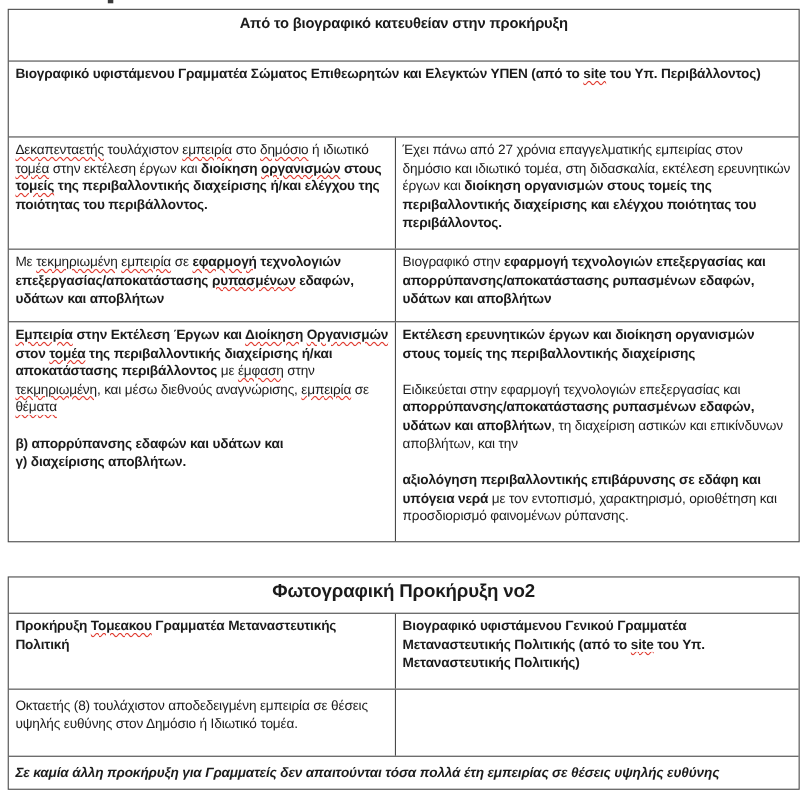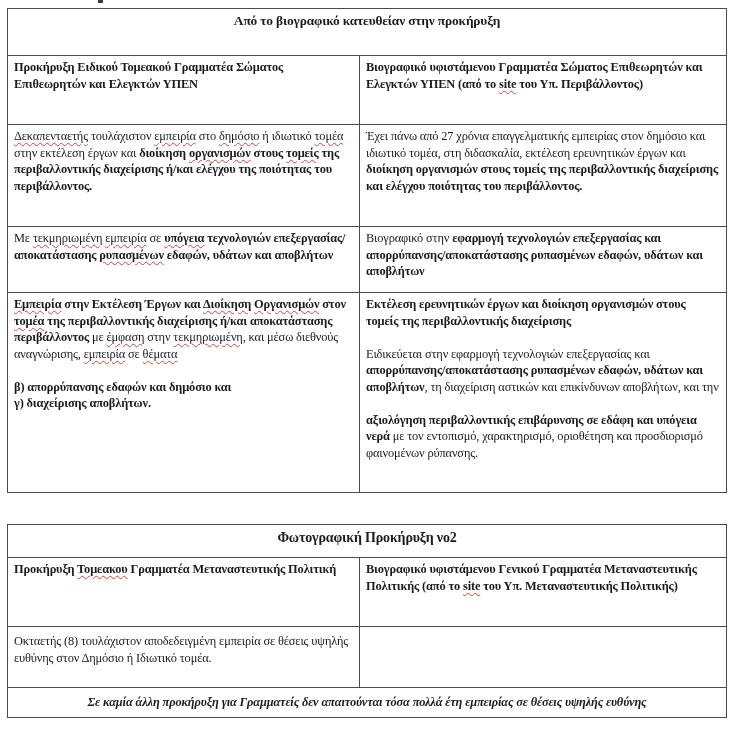--- a/index.html
+++ b/index.html
@@ -27,35 +27,34 @@
     background:#ffffff;
   }
   .tbl1{top:8px;}
   .tbl2{top:524px;}
   .row{display:flex;border-top:1px solid var(--border);}
   .row:first-child{border-top:none;}
   .cell{
     overflow:hidden;
     padding:3px 6px 2px 6px;
     line-height:16.5px;
-    font-family:Liberation Serif, serif;
   }
   .cell.left{width:352px;border-right:1px solid var(--border);}
   .cell.right{flex:1;}
   .cell.full{width:100%;}
   .title-cell{
     font-weight:bold;
     text-align:center;
     font-size:13.4px;
     padding-top:4px;
   }
   .footnote-cell{
     font-weight:bold;
     font-style:italic;
-    text-align:center;
+    text-align:left;
     font-size:12.4px;
     padding-top:6px;
   }
   .para{min-height:16.5px;}
   .para.empty{height:16.5px;}
   .b{font-weight:bold;}
   .sp{
     text-decoration-line:underline;
     text-decoration-style:wavy;
     text-decoration-color:var(--sq);
@@ -68,63 +67,60 @@
 
 <div class="page">
 
   <div class="crop-artifact"></div>
 
   <div class="tbl tbl1">
     <div class="row" style="height:46px">
       <div class="cell full title-cell">Από το βιογραφικό κατευθείαν στην προκήρυξη</div>
     </div>
     <div class="row" style="height:69px">
-      <div class="cell left">
-          <div class="para"><span class="b">Προκήρυξη Ειδικού Τομεακού Γραμματέα Σώματος Επιθεωρητών και Ελεγκτών ΥΠΕΝ</span></div>
-        </div>
       <div class="cell right">
           <div class="para"><span class="b">Βιογραφικό υφιστάμενου Γραμματέα Σώματος Επιθεωρητών και Ελεγκτών ΥΠΕΝ (από το </span><span class="b sp">site</span><span class="b"> του Υπ. Περιβάλλοντος)</span></div>
         </div>
     </div>
     <div class="row" style="height:102px">
       <div class="cell left">
           <div class="para"><span class="sp">Δεκαπενταετής</span><span> τουλάχιστον </span><span class="sp">εμπειρία</span><span> στο </span><span class="sp">δημόσιο</span><span> ή ιδιωτικό </span><span class="sp">τομέα</span><span> στην εκτέλεση έργων και </span><span class="b">διοίκηση </span><span class="b sp">οργανισμών</span><span class="b"> στους </span><span class="b sp">τομείς</span><span class="b"> της περιβαλλοντικής διαχείρισης ή/και ελέγχου της ποιότητας του περιβάλλοντος.</span></div>
         </div>
       <div class="cell right">
           <div class="para"><span>Έχει πάνω από 27 χρόνια επαγγελματικής εμπειρίας στον δημόσιο και ιδιωτικό τομέα, στη διδασκαλία, εκτέλεση ερευνητικών έργων και </span><span class="b">διοίκηση οργανισμών στους τομείς της περιβαλλοντικής διαχείρισης και ελέγχου ποιότητας του περιβάλλοντος.</span></div>
         </div>
     </div>
     <div class="row" style="height:66px">
       <div class="cell left">
-          <div class="para"><span>Με </span><span class="sp">τεκμηριωμένη</span><span> </span><span class="sp">εμπειρία</span><span> σε </span><span class="b sp">υπόγεια</span><span class="b"> τεχνολογιών επεξεργασίας/αποκατάστασης </span><span class="b sp">ρυπασμένων</span><span class="b"> εδαφών, υδάτων και αποβλήτων</span></div>
+          <div class="para"><span>Με </span><span class="sp">τεκμηριωμένη</span><span> </span><span class="sp">εμπειρία</span><span> σε </span><span class="b sp">εφαρμογή</span><span class="b"> τεχνολογιών επεξεργασίας/αποκατάστασης </span><span class="b sp">ρυπασμένων</span><span class="b"> εδαφών, υδάτων και αποβλήτων</span></div>
         </div>
       <div class="cell right">
           <div class="para"><span>Βιογραφικό στην </span><span class="b">εφαρμογή τεχνολογιών επεξεργασίας και απορρύπανσης/αποκατάστασης ρυπασμένων εδαφών, υδάτων και αποβλήτων</span></div>
         </div>
     </div>
     <div class="row" style="height:200px">
       <div class="cell left">
           <div class="para"><span class="b sp">Εμπειρία</span><span class="b"> στην Εκτέλεση Έργων και </span><span class="b sp">Διοίκηση</span><span class="b"> </span><span class="b sp">Οργανισμών</span><span class="b"> στον </span><span class="b sp">τομέα</span><span class="b"> της περιβαλλοντικής διαχείρισης ή/και αποκατάστασης περιβάλλοντος</span><span> με </span><span class="sp">έμφαση</span><span> στην </span><span class="sp">τεκμηριωμένη</span><span>, και μέσω διεθνούς αναγνώρισης, </span><span class="sp">εμπειρία</span><span> σε </span><span class="sp">θέματα</span></div>
           <div class="para empty"></div>
-          <div class="para"><span class="b">β) απορρύπανσης εδαφών και δημόσιο και</span></div>
+          <div class="para"><span class="b">β) απορρύπανσης εδαφών και υδάτων και</span></div>
           <div class="para"><span class="b">γ) διαχείρισης αποβλήτων.</span></div>
         </div>
       <div class="cell right">
           <div class="para"><span class="b">Εκτέλεση ερευνητικών έργων και διοίκηση οργανισμών στους τομείς της περιβαλλοντικής διαχείρισης</span></div>
           <div class="para empty"></div>
           <div class="para"><span>Ειδικεύεται στην εφαρμογή τεχνολογιών επεξεργασίας και </span><span class="b">απορρύπανσης/αποκατάστασης ρυπασμένων εδαφών, υδάτων και αποβλήτων</span><span>, τη διαχείριση αστικών και επικίνδυνων αποβλήτων, και την</span></div>
           <div class="para empty"></div>
           <div class="para"><span class="b">αξιολόγηση περιβαλλοντικής επιβάρυνσης σε εδάφη και υπόγεια νερά</span><span> με τον εντοπισμό, χαρακτηρισμό, οριοθέτηση και προσδιορισμό φαινομένων ρύπανσης.</span></div>
         </div>
     </div>
   </div>
 
   <div class="tbl tbl2">
     <div class="row" style="height:32px">
-      <div class="cell full title-cell" style="font-size:14px;padding-top:5px">Φωτογραφική Προκήρυξη νο2</div>
+      <div class="cell full title-cell" style="font-size:17px;padding-top:5px">Φωτογραφική Προκήρυξη νο2</div>
     </div>
     <div class="row" style="height:69px">
       <div class="cell left">
           <div class="para"><span class="b">Προκήρυξη </span><span class="b sp">Τομεακου</span><span class="b"> Γραμματέα Μεταναστευτικής Πολιτική</span></div>
         </div>
       <div class="cell right">
           <div class="para"><span class="b">Βιογραφικό υφιστάμενου Γενικού Γραμματέα Μεταναστευτικής Πολιτικής (από το </span><span class="b sp">site</span><span class="b"> του Υπ. Μεταναστευτικής Πολιτικής)</span></div>
         </div>
     </div>
     <div class="row" style="height:61px">

